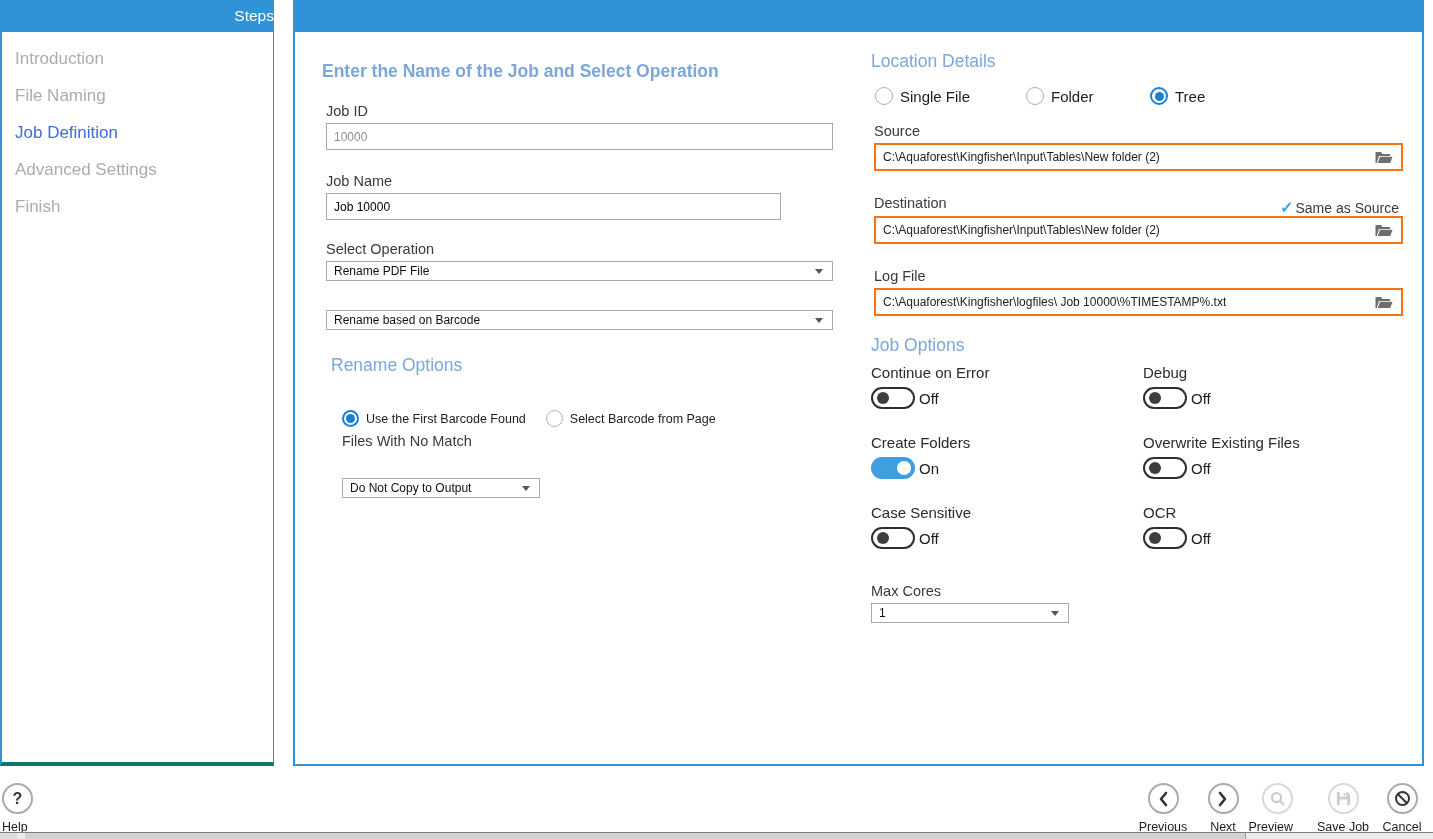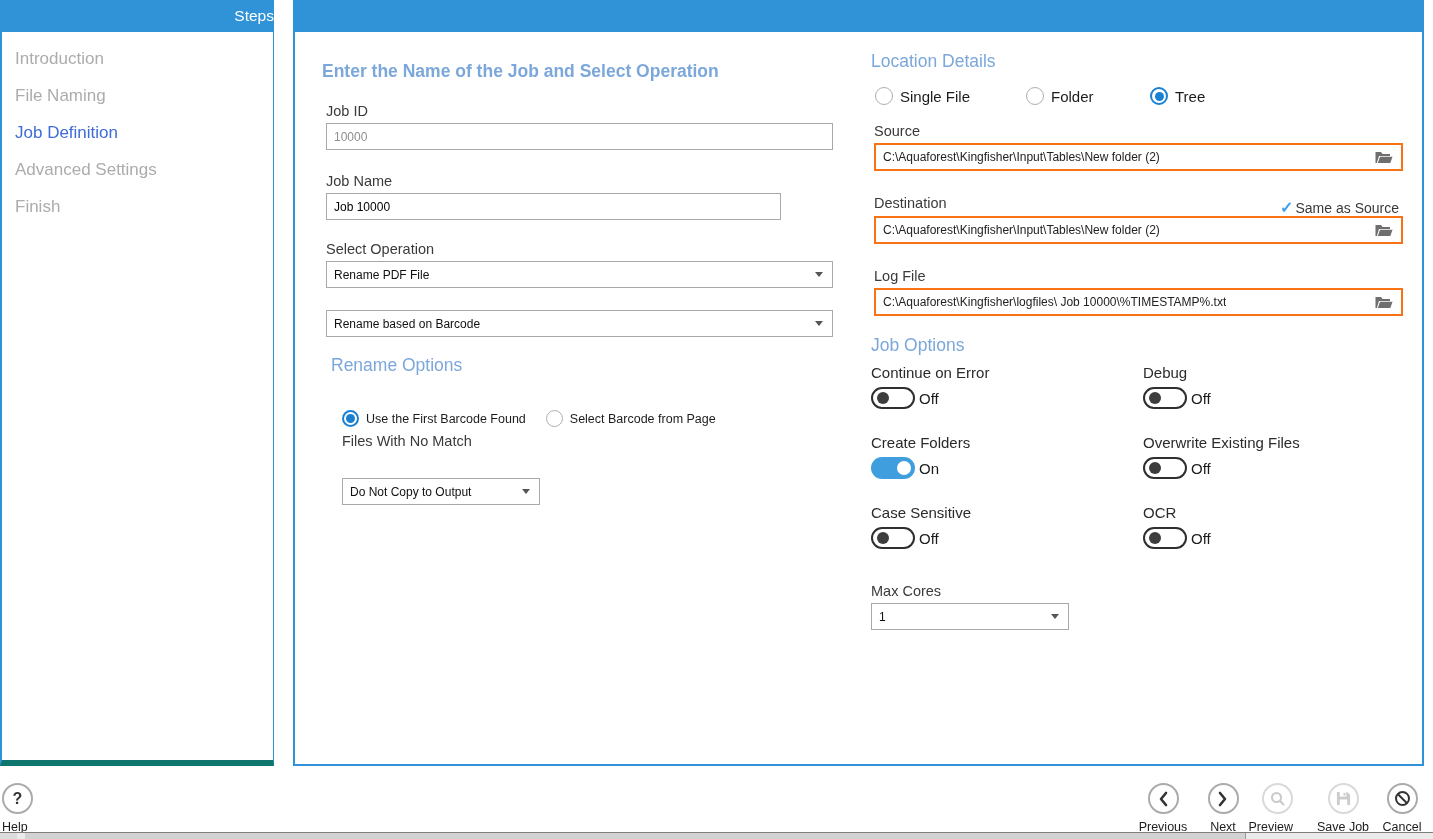--- a/index.html
+++ b/index.html
@@ -2,39 +2,39 @@
 <html><head>
 <meta charset="utf-8">
 <style>
   * { margin:0; padding:0; box-sizing:border-box; }
   html,body { width:1433px; height:839px; background:#fff; font-family:"Liberation Sans", sans-serif; overflow:hidden; position:relative; }
 
   
   .sidebar { position:absolute; left:0; top:0; width:274px; height:766px; }
   .sidebar-header { height:32px; background:#3093D8; color:#fff; font-size:15.5px; line-height:32px; padding-left:12px;text-align:right; }
   .sidebar-body { position:absolute; top:32px; left:0; right:0; bottom:0; background:#fff;
-                  border-left:2px solid #3093D8; border-right:1px solid #3093D8; border-bottom:6px solid #0f766e; padding-top:8px; }
+                  border-left:2px solid #3093D8; border-right:1px solid #3093D8; border-bottom:4px solid #0f766e; padding-top:8px; }
   .step-item { height:37px; line-height:37px; padding-left:13px; font-size:17px; color:#ACACAC; cursor:default; }
   .step-item.active { color:#3E6CD9; }
 
   
   .main-panel { position:absolute; left:293px; top:0; width:1131px; height:766px; }
   .main-topbar { height:32px; background:#3093D8; }
   .main-body { position:absolute; top:32px; left:0; right:0; bottom:0; background:#fff;
                border-left:2px solid #3093D8; border-right:2px solid #3093D8; border-bottom:2px solid #3093D8; }
   .abs { position:absolute; }
 
   .section-heading { font-size:17.5px; color:#7BA7DB; font-weight:400; white-space:nowrap; }
   .field-label { font-size:14.5px; color:#3A3A3A; white-space:nowrap; }
 
   .text-input { height:27px; border:1px solid #A9A9A9; background:#fff; font-family:"Liberation Sans",sans-serif;
                 font-size:12px; color:#000; padding-left:7px; outline:none; }
   .text-input.dim { color:#8E8E8E; }
 
-  .select-box { height:27px; border:1px solid #A9A9A9; background:#fff; display:flex; align-items:center;
+  .select-box { height:20px; border:1px solid #A9A9A9; background:#fff; display:flex; align-items:center;
                 justify-content:space-between; padding:0 9px 0 7px; cursor:default; }
   .select-box .sel-val { font-size:12px; color:#111; white-space:nowrap; }
   .caret { width:0; height:0; border-left:4px solid transparent; border-right:4px solid transparent; border-top:5px solid #555; }
 
   .path-field { height:28px; border:2px solid #f97316; background:#fff; display:flex; align-items:center;
                 justify-content:space-between; padding:0 8px 0 7px; }
   .path-field .path-val { font-size:12px; color:#222; white-space:nowrap; overflow:hidden; }
   .folder-btn { flex:0 0 auto; margin-left:6px; cursor:pointer; display:flex; align-items:center; }
 
   

